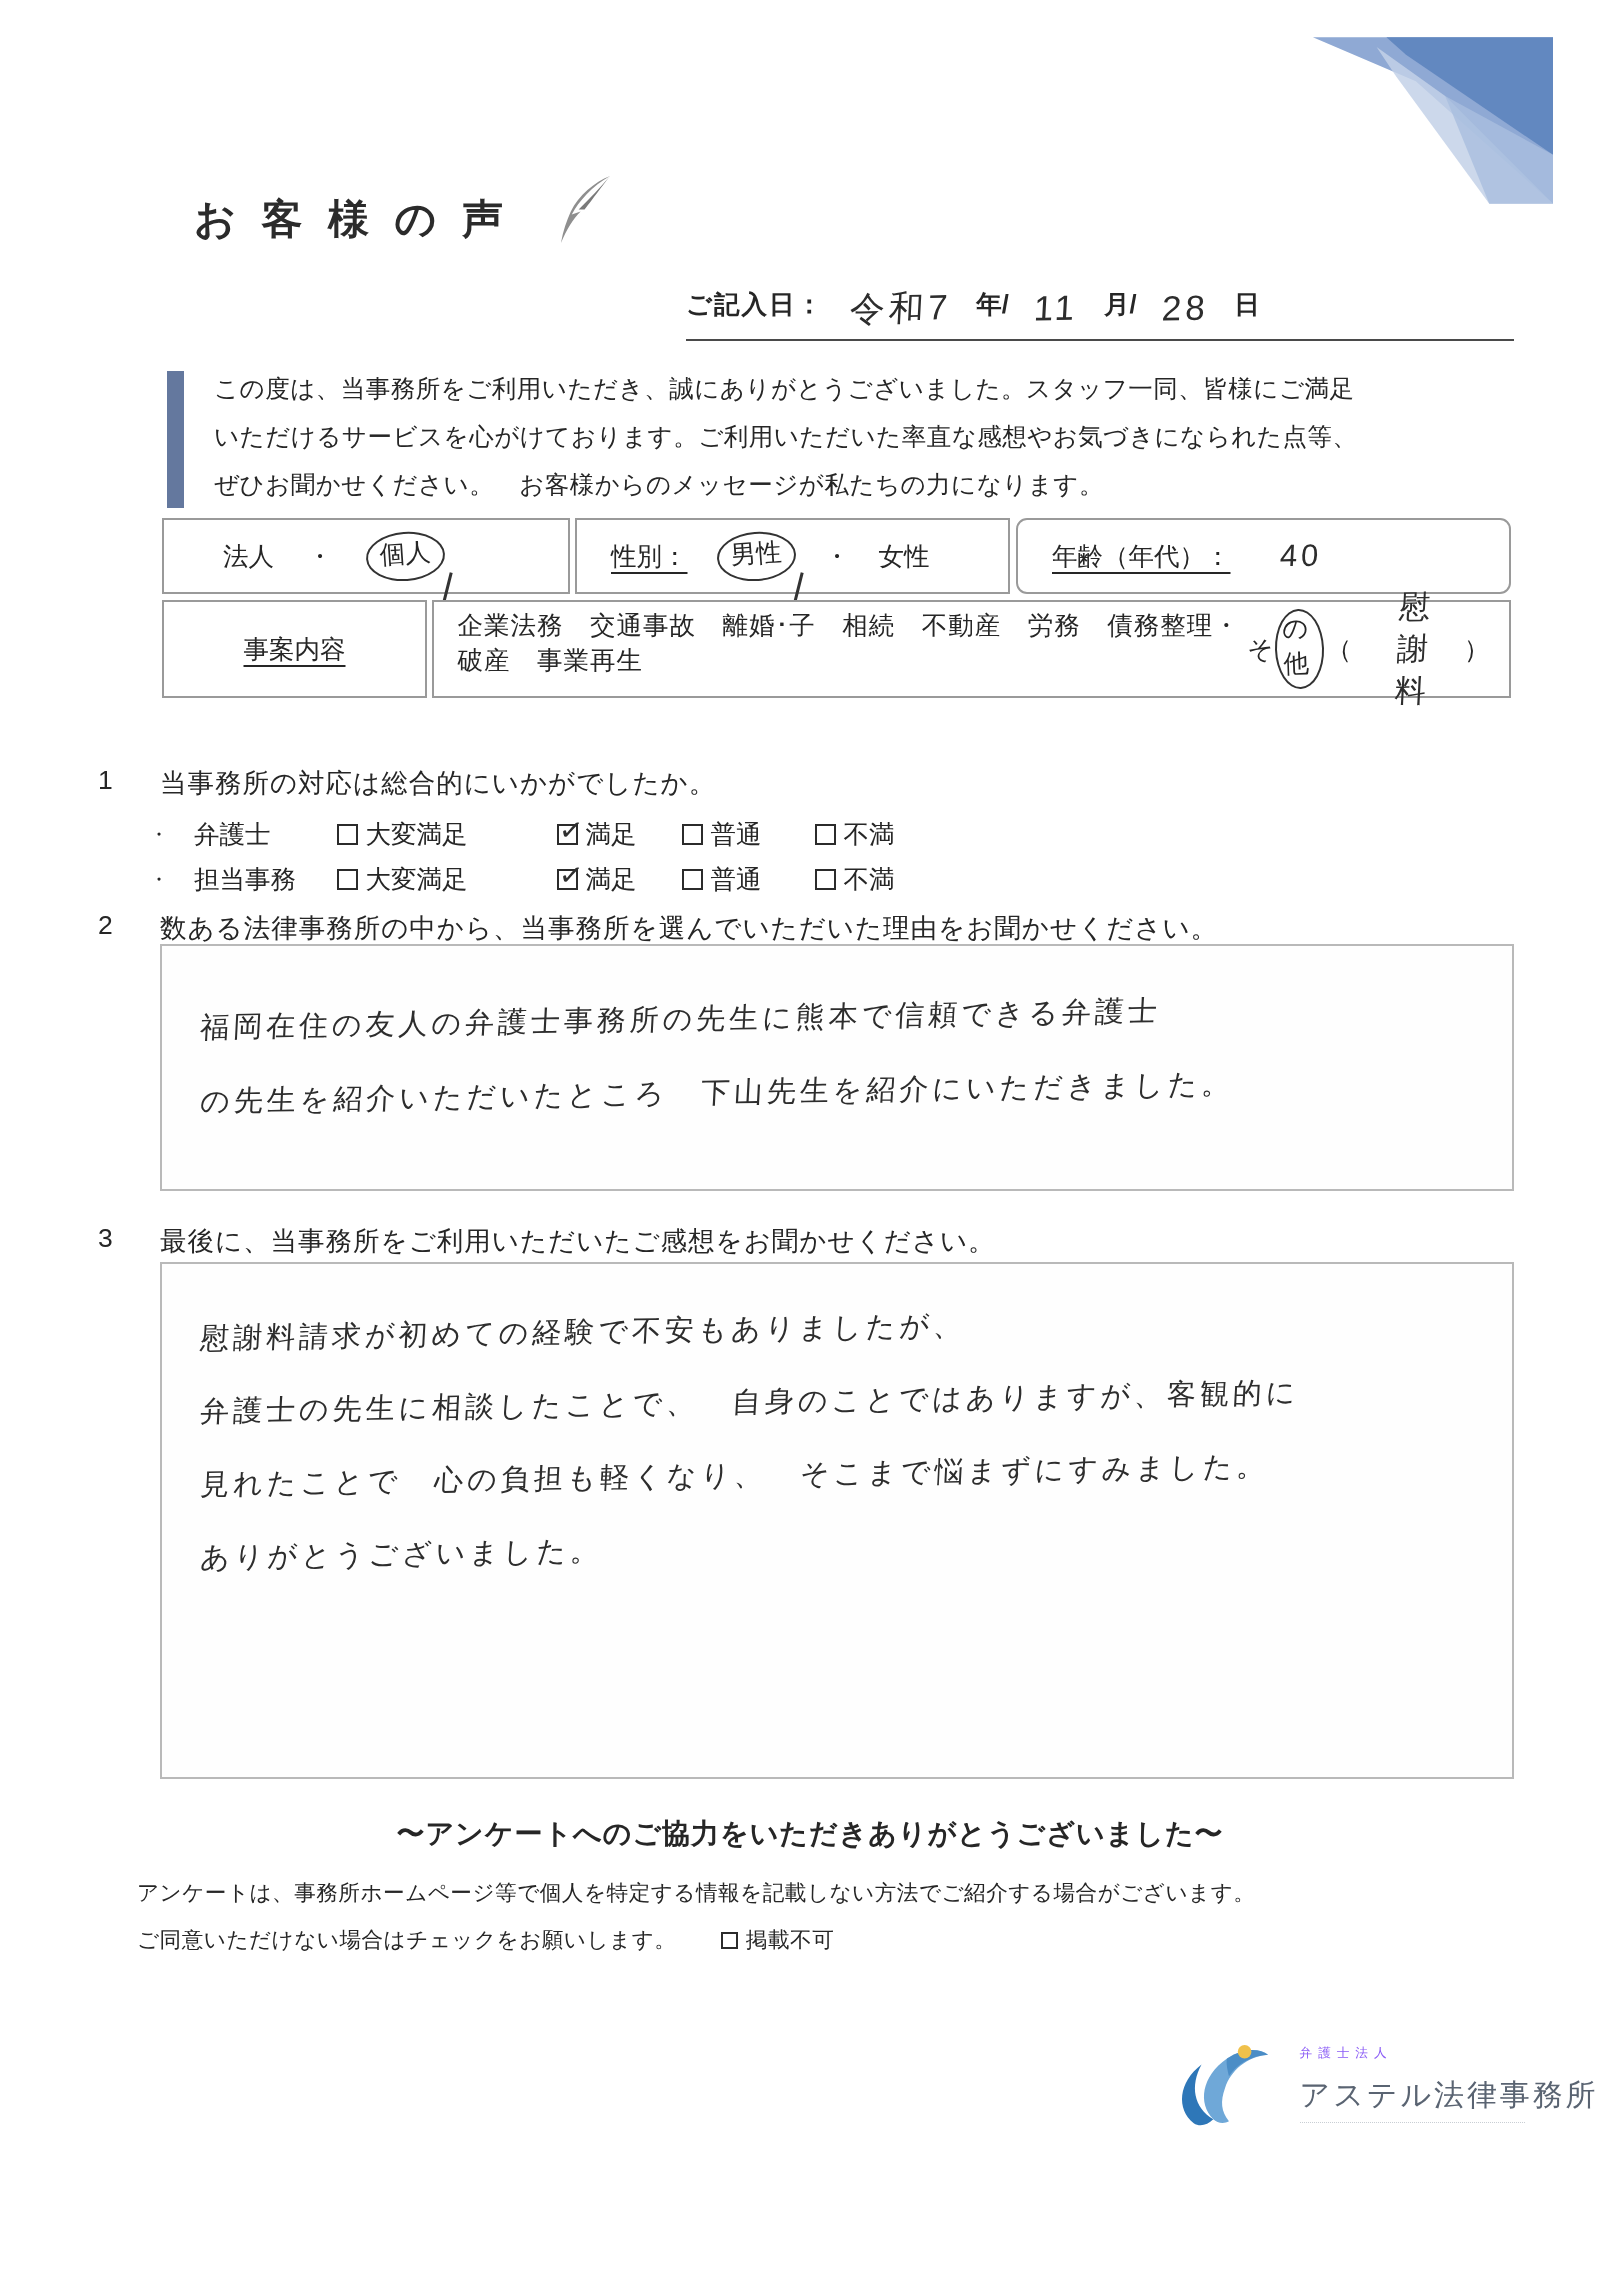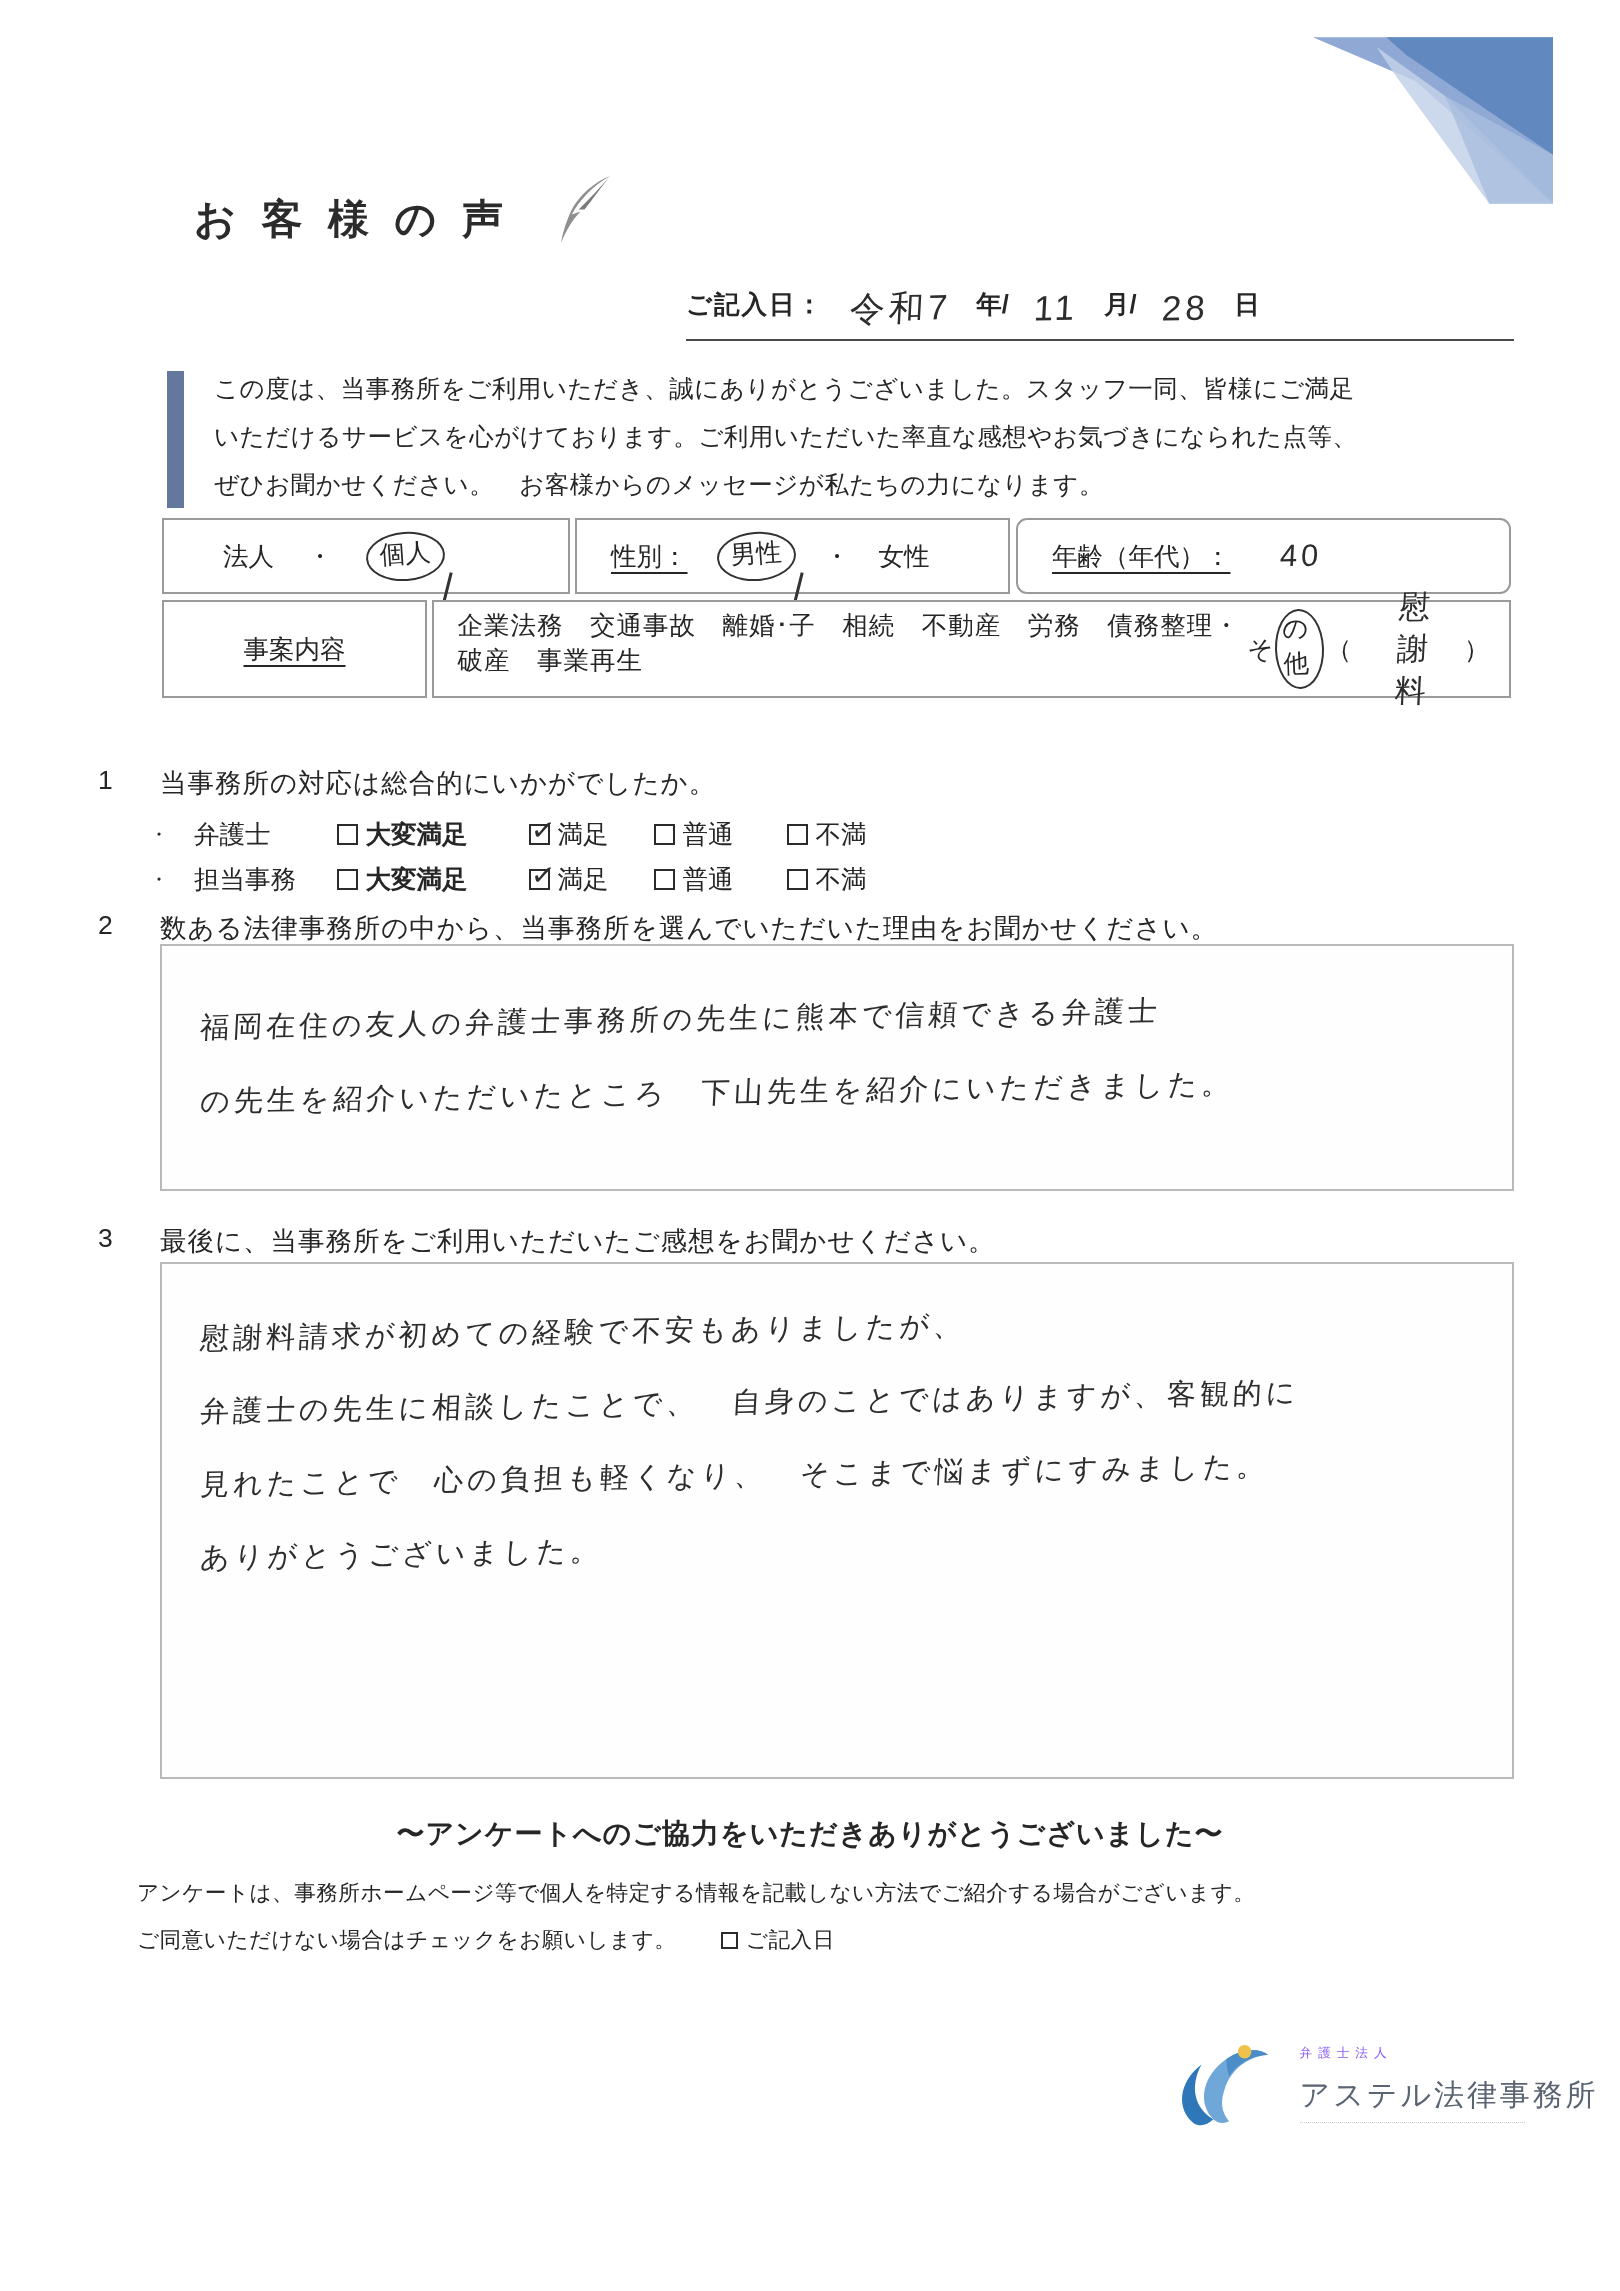--- a/index.html
+++ b/index.html
@@ -85,21 +85,21 @@
   .case-close { margin-left:auto; }
 
   
   .q-head { position:absolute; font-size:26.5px; letter-spacing:1px; }
   .q-num  { position:absolute; font-size:26.5px; }
   .q1-block { position:absolute; left:149px; top:812px; width:1078px; font-size:25.5px; }
   .q1-row { display:flex; align-items:center; height:45px; }
   .q1-bullet { width:45px; font-size:19.6px; }
   .q1-label { width:143px; }
   .q1-opt { display:flex; align-items:center; gap:7.8px; }
-  .q1-o0 { width:192px;font-weight:bold; } .q1-o1 { width:125px; } .q1-o2 { width:133px; } .q1-o3 { width:118px; }
+  .q1-o0 { width:220px; } .q1-o1 { width:125px; } .q1-o2 { width:133px; } .q1-o3 { width:118px; }
   .cb {
     display:inline-block; width:20.6px; height:20.6px;
     border:2.5px solid #2b2b2b; position:relative; flex:none;
   }
   .cb.checked::after {
     content:"✓"; position:absolute; left:0px; top:-13.7px;
     font-size:29px; color:#2f2f2f; transform:rotate(6deg);
   }
 
   .answer-box {
@@ -257,21 +257,21 @@
     <div class="hw ans-line">弁護士の先生に相談したことで、　自身のことではありますが、客観的に</div>
     <div class="hw ans-line">見れたことで　心の負担も軽くなり、　そこまで悩まずにすみました。</div>
     <div class="hw ans-line">ありがとうございました。</div>
   </div>
 
   <div class="thanks">〜アンケートへのご協力をいただきありがとうございました〜</div>
   <div class="note note1">アンケートは、事務所ホームページ等で個人を特定する情報を記載しない方法でご紹介する場合がございます。</div>
   <div class="note note2">
     <span>ご同意いただけない場合はチェックをお願いします。</span>
     <span>
-      <span class="cb-print"></span><span>ご記入日</span>
+      <span class="cb-print"></span><span>掲載不可</span>
     </span>
   </div>
 
   <div class="logo">
     <svg width="110" height="90" viewBox="0 0 112 92">
       <path d="M22 84 C4 70 6 42 30 24 C18 46 22 68 42 80 C36 86 28 88 22 84 Z" fill="#2e77b8"></path>
       <path d="M42 80 C26 64 30 36 56 18 C74 6 90 8 98 14 C76 16 60 30 54 48 C49 62 50 72 58 82 C53 85 46 84 42 80 Z" fill="#6fa8d8"></path>
       <path d="M56 18 C74 6 90 8 98 14 C80 15 66 24 58 36 C56 28 55 22 56 18 Z" fill="#2e77b8" opacity="0.55"></path>
       <circle cx="74" cy="11" r="7" fill="#f0c14b"></circle>
     </svg>

